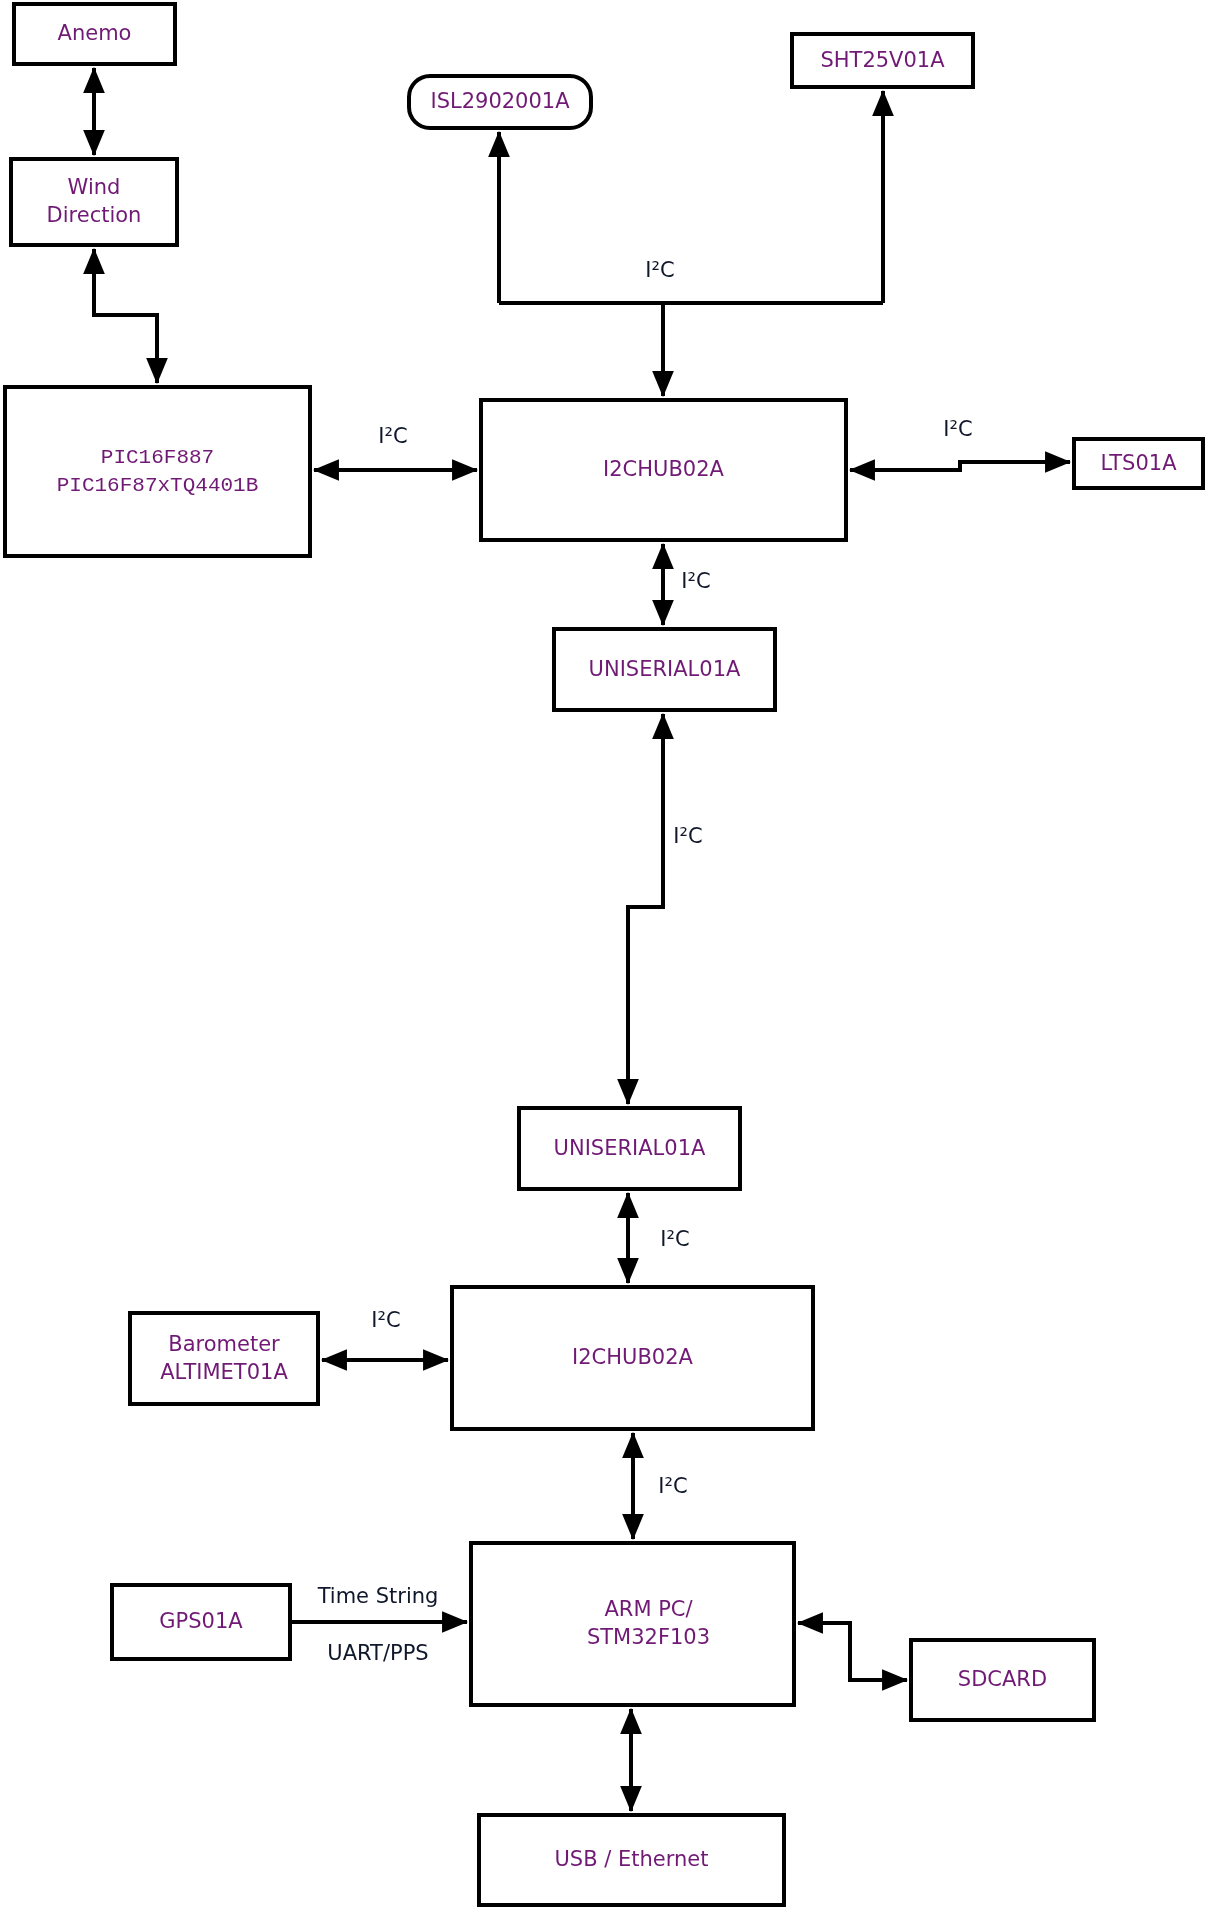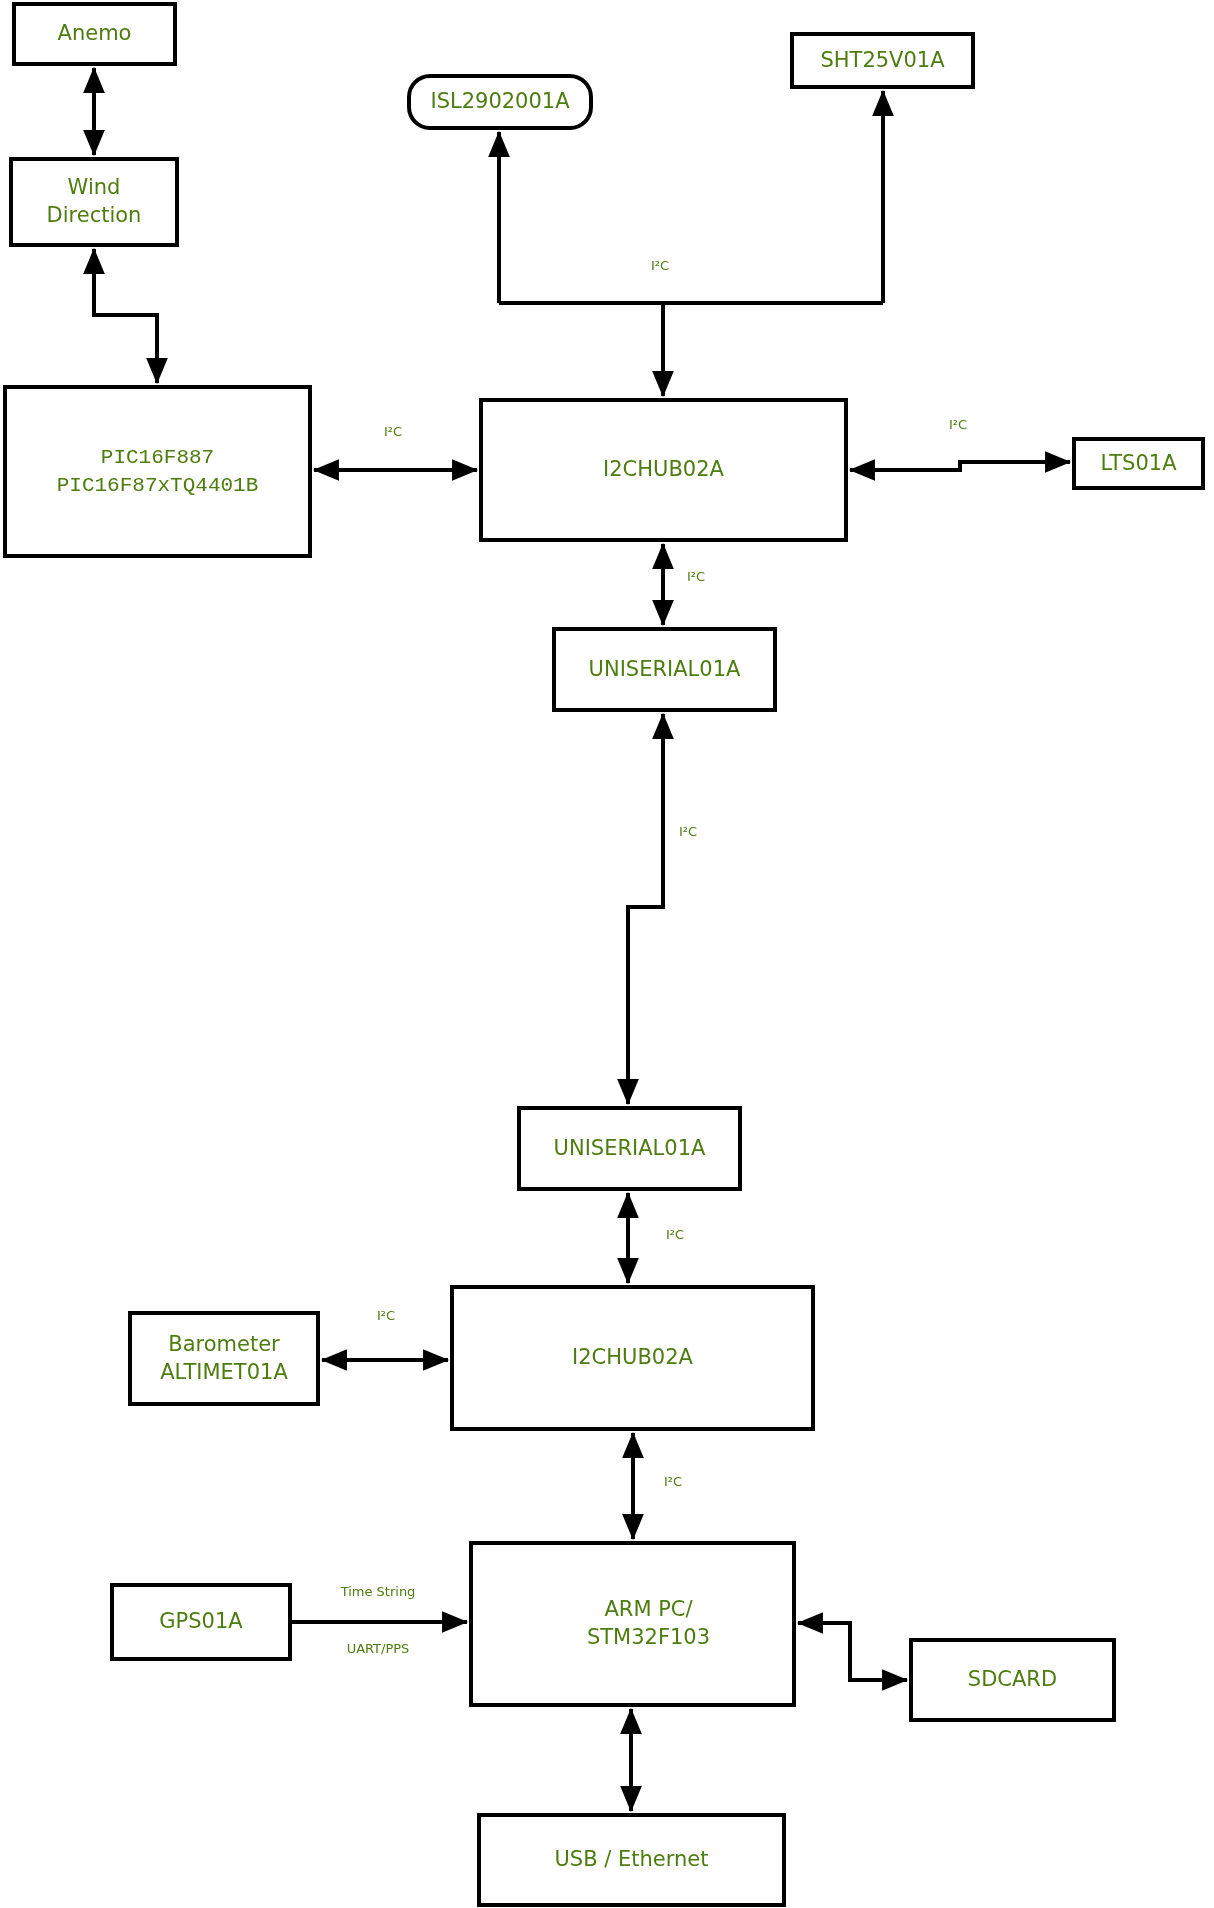--- a/index.html
+++ b/index.html
@@ -27,27 +27,27 @@
     box-sizing: border-box;
     border: 4px solid #000000;
     background: #ffffff;
     display: flex;
     flex-direction: column;
     align-items: center;
     justify-content: center;
     text-align: center;
     font-size: 21px;
     line-height: 1.32;
-    color: #4d7c0f;
+    color: #701a75;
   }
   .elabel {
     position: absolute;
     transform: translateX(-50%);
-    font-size: 13px;
-    color: #4d7c0f;
+    font-size: 21px;
+    color: #0f172a;
     white-space: nowrap;
   }
 </style>
 </head>
 <body>
 
 <div class="canvas">
 
   <svg class="edges-svg" viewBox="0 0 1214 1908" xmlns="http://www.w3.org/2000/svg">
     <defs>
@@ -137,21 +137,21 @@
 
   <div class="node" style="left:110px; top:1583px; width:182px; height:78px;">
     <span>GPS01A</span>
   </div>
 
   <div class="node" style="left:469px; top:1541px; width:327px; height:166px;padding-left:32px;">
     <span>ARM PC/</span>
     <span>STM32F103</span>
   </div>
 
-  <div class="node" style="left:909px; top:1638px; width:207px; height:84px;">
+  <div class="node" style="left:909px; top:1638px; width:187px; height:84px;">
     <span>SDCARD</span>
   </div>
 
   <div class="node" style="left:477px; top:1813px; width:309px; height:94px;">
     <span>USB / Ethernet</span>
   </div>
 
   <div class="elabel" style="left:660px; top:258px;">I²C</div>
   <div class="elabel" style="left:393px; top:424px;">I²C</div>
   <div class="elabel" style="left:958px; top:417px;">I²C</div>

